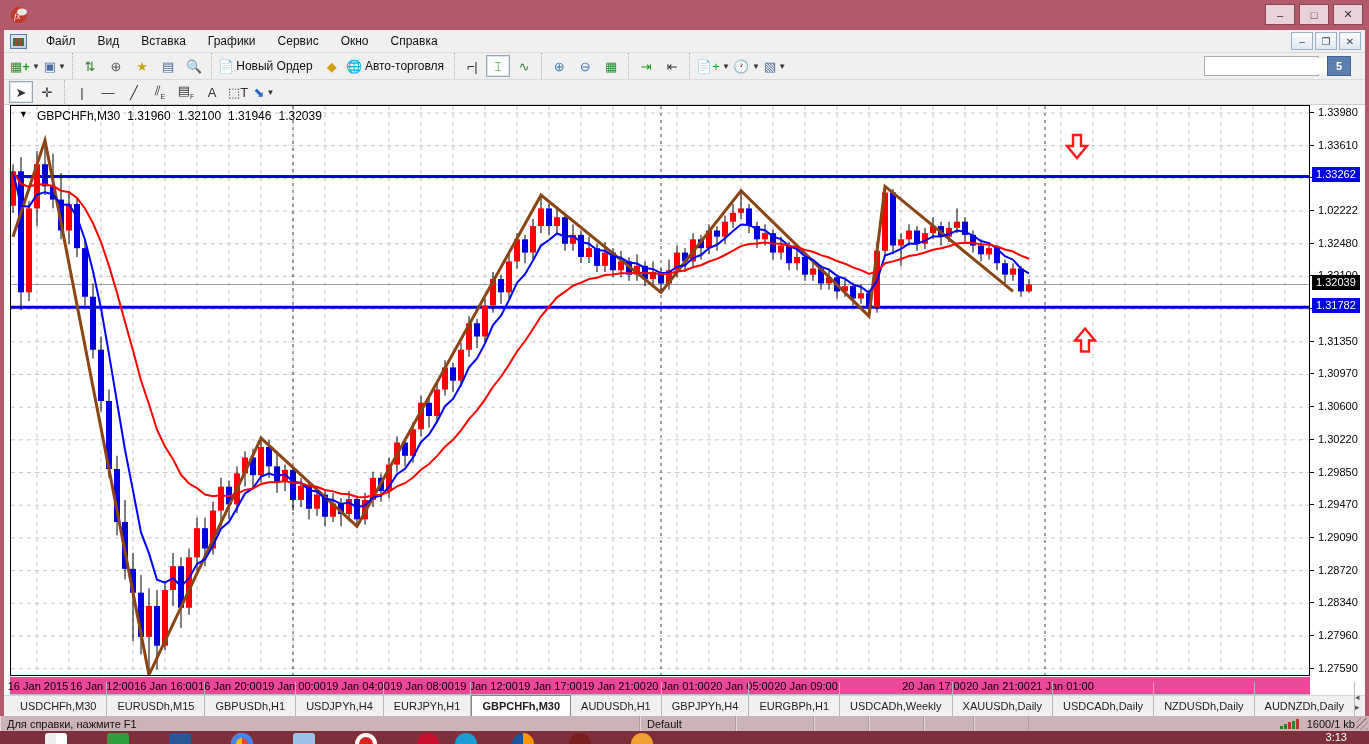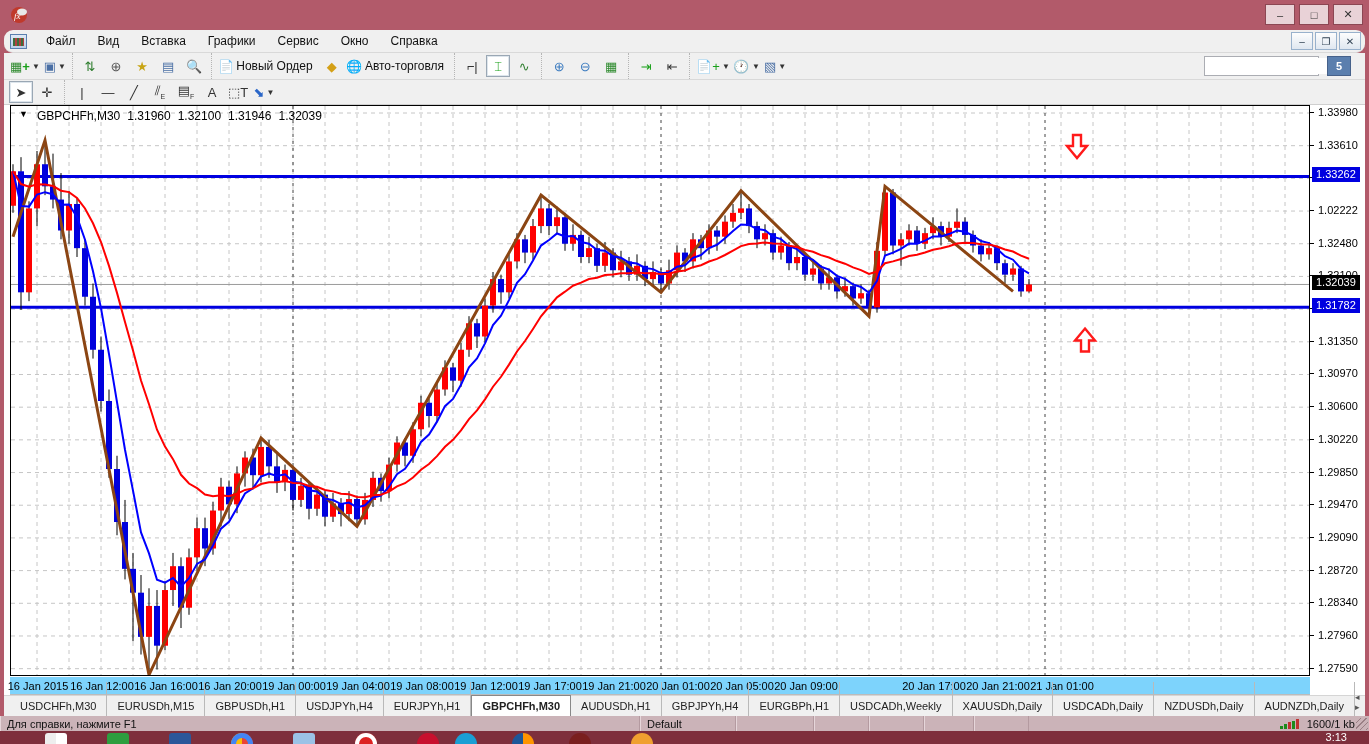--- a/index.html
+++ b/index.html
@@ -12,21 +12,21 @@
     background:#b25a6a; color:#f7eef0; display:flex; align-items:center; }
   #app-logo { position:absolute; left:10px; top:6px; width:18px; height:18px; }
   #title-text { position:absolute; left:0; width:100%; text-align:center;
     font-size:13px; letter-spacing:.2px; }
   .ttl-btns { position:absolute; right:6px; top:4px; display:flex; gap:4px; }
   .ttl-btn { width:30px; height:21px; background:#e9d2d7; border:1px solid #8c4653;
     color:#333; font-size:11px; display:flex; align-items:center; justify-content:center; cursor:default; }
 
   
   #menurow { position:absolute; left:4px; top:30px; width:1361px; height:23px;
-    background:#f0f0f0; border-bottom:1px solid #d9d9d9; display:flex; align-items:center;border-radius:9px; }
+    background:#f0f0f0; border-bottom:1px solid #d9d9d9; display:flex; align-items:center; }
   #doc-icon { width:17px; height:15px; margin:0 8px 0 6px; border:1px solid #5a7fae;
     background:linear-gradient(#dfe9f5,#b9cfe8); position:relative; }
   #doc-icon:after{ content:""; position:absolute; left:2px; top:3px; width:11px; height:8px;
     background:repeating-linear-gradient(90deg,#3c6e3c 0 2px,#b24040 2px 4px); }
   .menu-item { padding:3px 11px; font-size:12px; color:#111; }
   .mdi-btns { position:absolute; right:4px; top:2px; display:flex; gap:2px; }
   .mdi-btn { width:22px; height:18px; border:1px solid #98b1cc; background:linear-gradient(#fdfdfd,#dfe7f0);
     font-size:10px; color:#345; display:flex; align-items:center; justify-content:center; }
 
   
@@ -63,21 +63,21 @@
   #quote { position:absolute; left:8px; top:3px; font-size:12px; color:#000; z-index:5;
     display:flex; gap:7px; background:rgba(255,255,255,.0); }
   #quote .tri { font-size:9px; margin-right:2px; }
   #paxis { position:absolute; left:1306px; top:0; width:55px; height:571px; background:#fff; }
   .ptick { position:absolute; left:8px; font-size:11px; color:#000; transform:translateY(-6px); }
   .ptickmark { position:absolute; left:0; width:4px; height:1px; background:#000; }
   .pbox { position:absolute; left:2px; transform:translateY(-8px); font-size:11px; color:#fff;
     padding:1px 4px 2px 4px; z-index:4; }
   .pbox.blue { background:#0000e0; }
   .pbox.black { background:#000; }
-  #taxis { position:absolute; left:6px; top:572px; width:1300px; height:18px; background:#7dd3fc;
+  #taxis { position:absolute; left:6px; top:572px; width:1300px; height:18px; background:#ec4899;
     border-bottom:1px solid #bbb; }
   .ttick { position:absolute; top:3px; font-size:11px; color:#000; transform:translateX(-50%); white-space:nowrap; }
 
   
   #tabbar { position:absolute; left:4px; top:695px; width:1361px; height:21px; background:#f0f0f0;
     display:flex; align-items:flex-end; border-top:1px solid #d5d5d5; }
   .chart-tab { font-size:11px; color:#222; padding:18px 10px 4px 10px; border-right:1px solid #b9b9b9;
     white-space:nowrap; }
   .chart-tab.active { background:#fff; border:1px solid #888; border-bottom:none; font-weight:bold;
     padding-top:4px; }

